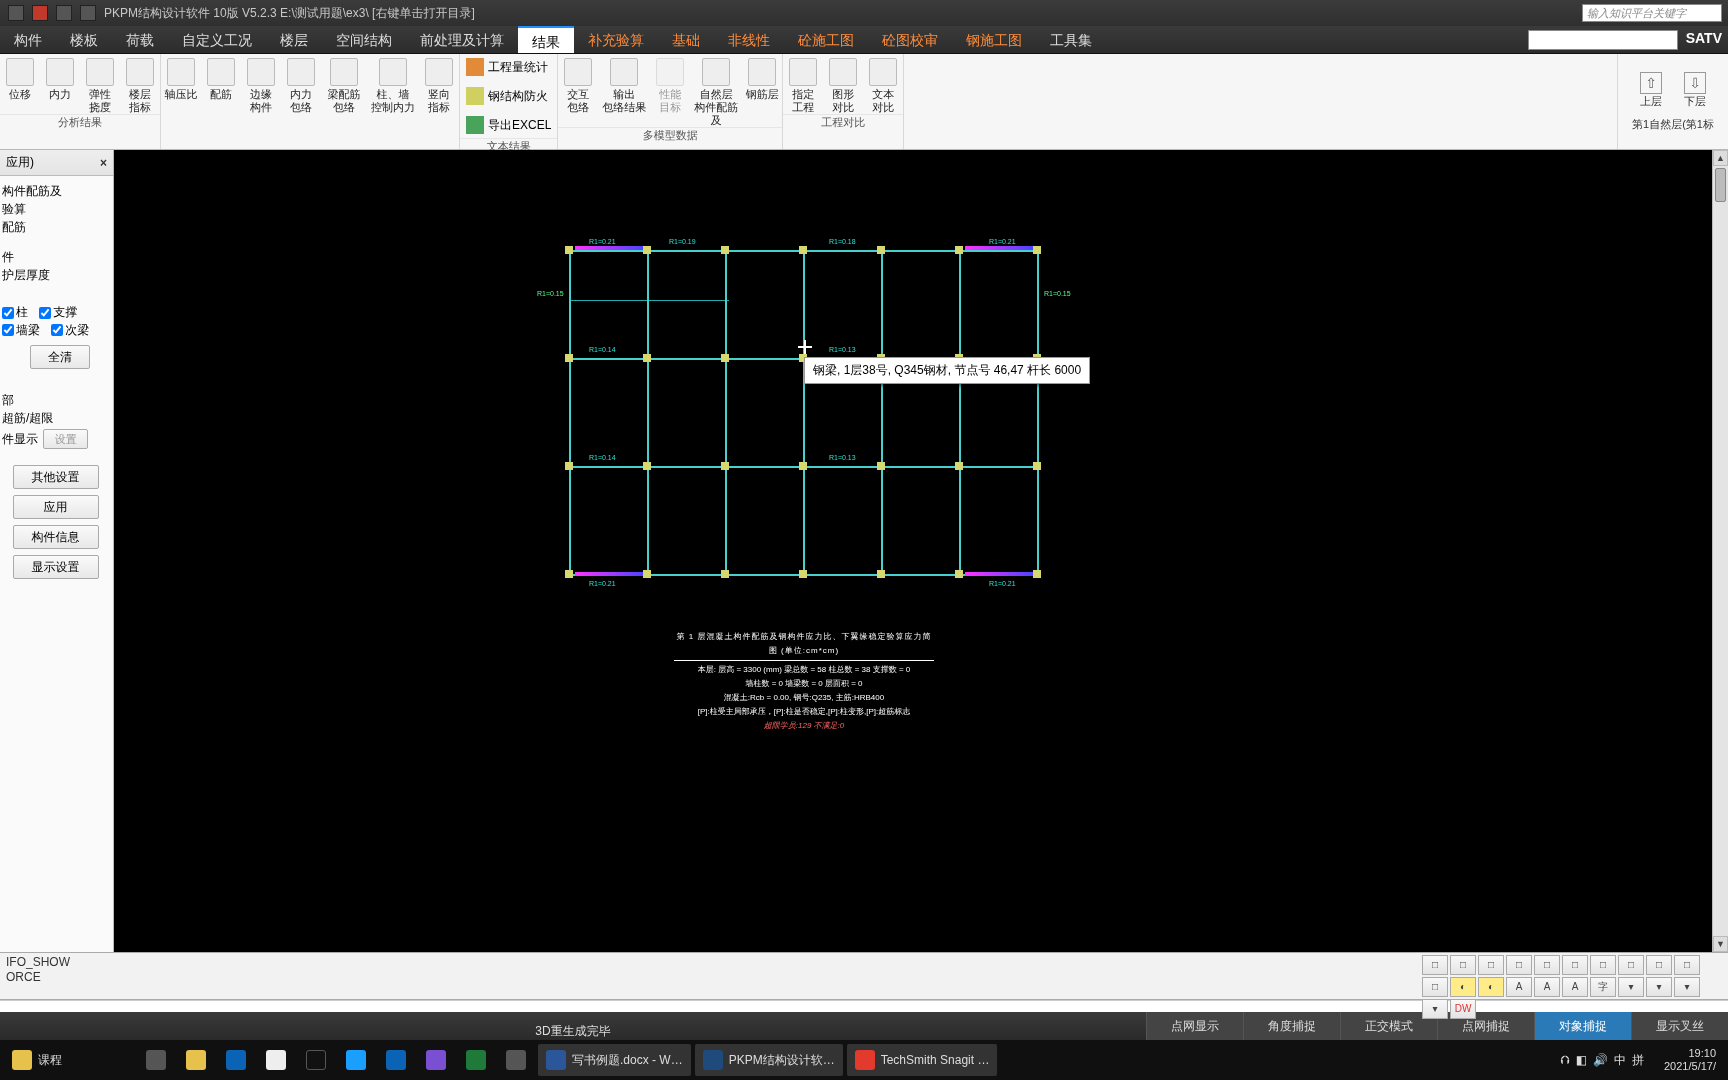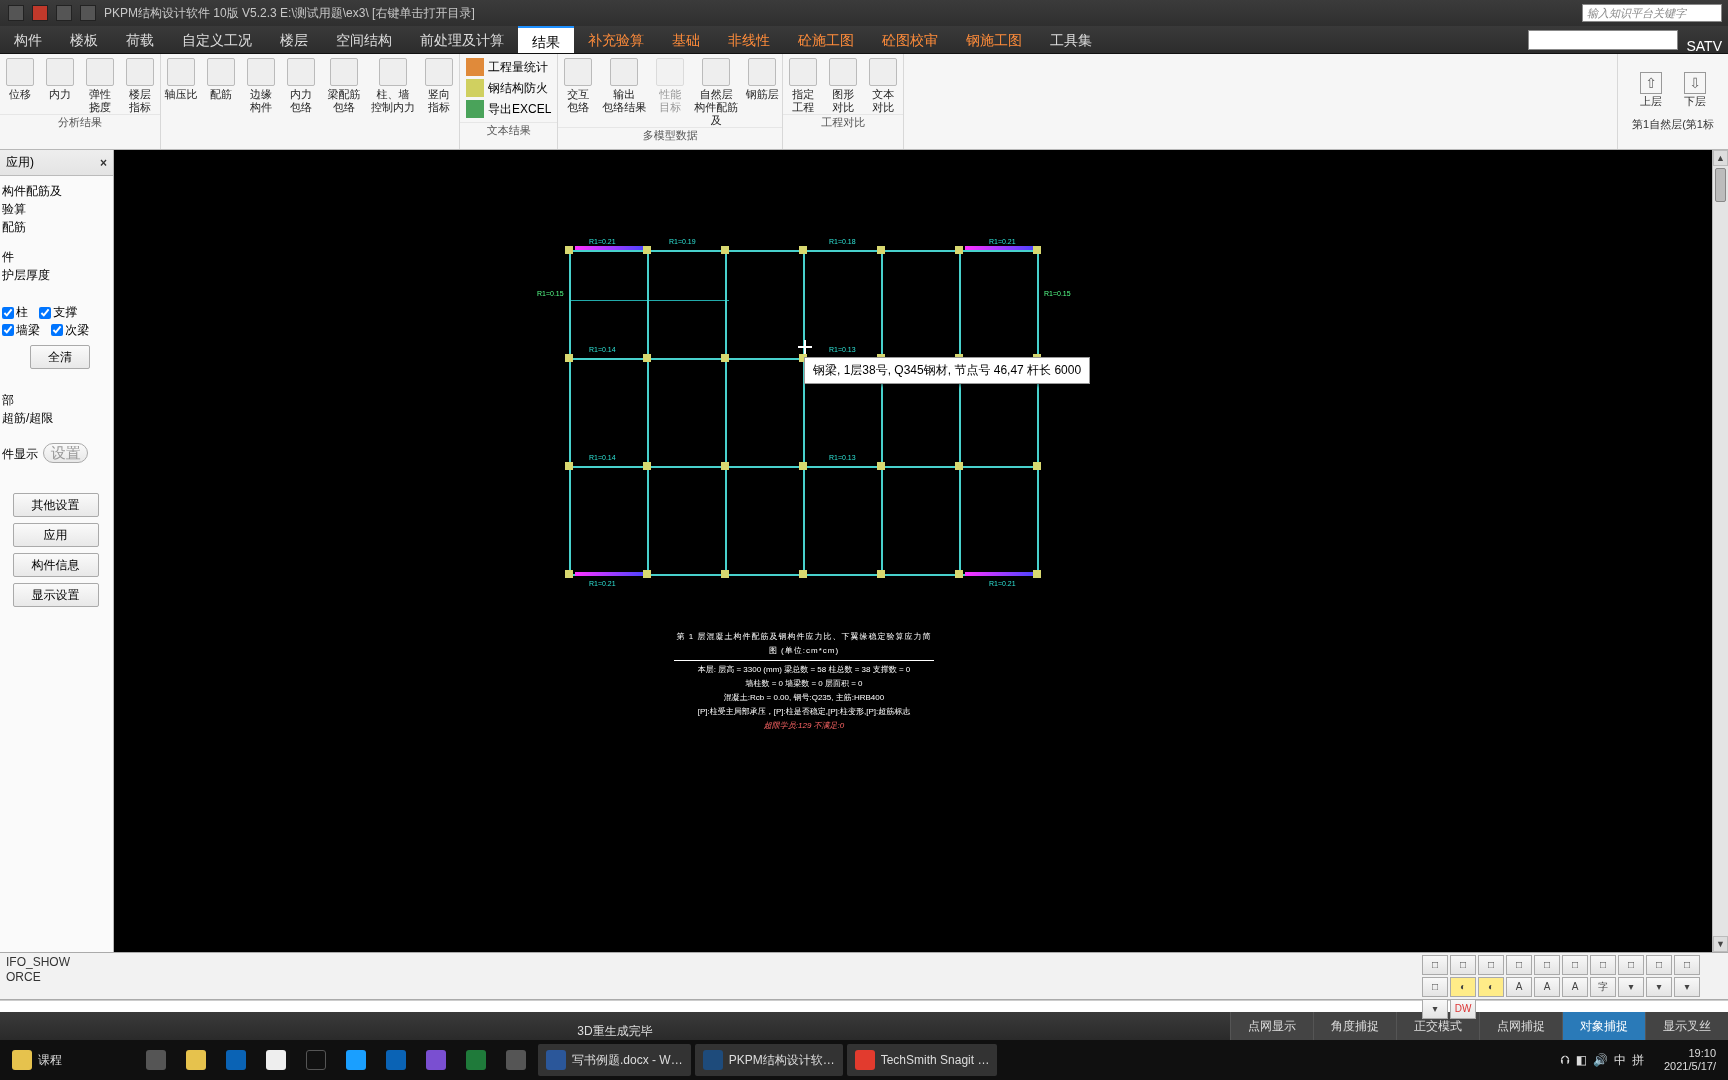--- a/index.html
+++ b/index.html
@@ -11,21 +11,21 @@
   .tb-icons .ico { width:16px; height:16px; background:#555; border:1px solid #222; }
   .tb-title { flex:1; text-align:left; }
   .tb-search { width:140px; height:18px; background:#fff; color:#888; font-size:11px; padding:1px 4px; margin-right:6px; border:1px solid #888; font-style:italic;}
 
   
   .menubar { height:28px; background:linear-gradient(#3a3a3a,#2c2c2c); display:flex; align-items:stretch; color:#ddd; font-size:14px; border-bottom:1px solid #111;}
   .menubar .mi { padding:4px 14px; line-height:20px; }
   .menubar .mi.active { background:#fff; color:#000; border-top:2px solid #1e90ff; }
   .menubar .spacer { flex:1; }
   .menubar .sel { width:150px; height:20px; background:#fff; margin:4px 2px; border:1px solid #888;}
-  .menubar .satv { color:#fff; padding:4px 6px; font-weight:normal;margin-top:8px;}
+  .menubar .satv { color:#fff; padding:4px 6px; font-weight:bold;}
 
   
   .ribbon { height:96px; background:#f6f6f6; display:flex; border-bottom:1px solid #b8b8b8;}
   .rgroup { border-right:1px solid #d8d8d8; display:flex; flex-direction:column; }
   .rrow { display:flex; }
   .rbtn { width:40px; display:flex; flex-direction:column; align-items:center; justify-content:flex-start; padding-top:4px; font-size:11px; color:#222;}
   .rbtn.w46{width:46px;} .rbtn.w52{width:52px;}
   .rbtn .ric { width:28px; height:28px; background:#eee; border:1px solid #bbb; border-radius:2px; margin-bottom:2px;}
   .rbtn .lbl { line-height:13px; text-align:center; white-space:pre-line;}
   .rbtn.disabled { opacity:.45;}
@@ -35,21 +35,21 @@
   
   .workarea { position:relative; height: calc(1080px - 26px - 28px - 96px - 48px - 12px - 28px - 40px); display:flex; }
   .side { width:114px; background:#fafafa; border-right:1px solid #b8b8b8; display:flex; flex-direction:column; font-size:12px;}
   .side .tab { display:flex; justify-content:space-between; align-items:center; padding:4px 6px; background:linear-gradient(#eee,#e4e4e4); border-bottom:1px solid #bbb;}
   .side .tab .x{font-weight:bold;color:#333}
   .side .content{padding:6px 4px 6px 2px;}
   .side .t{line-height:18px;}
   .side .chk{display:inline-flex;align-items:center;gap:2px;margin-right:8px;}
   .side .chk input{width:12px;height:12px;}
   .side .btn{display:block;margin:6px auto;width:86px;height:24px;background:linear-gradient(#fafafa,#e8e8e8);border:1px solid #aaa;border-radius:2px;font-size:12px;}
-  .side .btn.sm{width:45px;display:inline-block;height:20px;margin:16px 2px;font-size:15px;border-radius:10px;}
+  .side .btn.sm{width:45px;display:inline-block;height:20px;margin:2px 2px;font-size:11px;}
   .side .btn.disabled{color:#999;}
 
   
   .canvas { flex:1; background:#000; position:relative; overflow:hidden;}
   .plan { position:absolute; left:455px; top:100px; width:470px; height:330px;}
   .gl { position:absolute; background:#48d1cc;}
   .gnode { position:absolute; width:8px; height:8px; background:#d8d870; transform:translate(-4px,-4px);}
   .mag { position:absolute; background:linear-gradient(90deg,#ff33ff,#4444ff); height:4px;}
   .annot { position:absolute; color:#2ee3d6; font-size:7px; white-space:nowrap;}
   .annot.g { color:#55ff88;}
@@ -74,21 +74,21 @@
   .cmdwin { height:48px; background:#f2f2f2; border-top:1px solid #aaa; border-bottom:1px solid #aaa; font-family:Consolas,monospace; font-size:12px; color:#333; padding:2px 6px; position:relative;}
   .cmdwin .line{line-height:15px;}
   .cmd-toolbar{position:absolute;right:18px;top:0;bottom:0;width:290px;display:flex;flex-wrap:wrap;gap:2px;padding:2px;}
   .cmd-toolbar .tb{width:26px;height:20px;background:linear-gradient(#f8f8f8,#e4e4e4);border:1px solid #aaa;font-size:10px;color:#444;text-align:center;line-height:18px;}
 
   .cmdinput{height:12px;background:#fff;border-top:1px solid #ccc}
 
   
   .statusbar{height:28px;background:linear-gradient(#3a3a3a,#2a2a2a);color:#ddd;font-size:12px;display:flex;align-items:flex-end}
   .statusbar .mid{flex:1;text-align:center}
-  .statusbar .seg{padding:0 17px;border-left:1px solid #555;height:100%;display:flex;align-items:center;background:#444;}
+  .statusbar .seg{padding:0 24px;border-left:1px solid #555;height:100%;display:flex;align-items:center;background:#444;}
   .statusbar .seg.active{background:#2a7ab8;color:#fff}
 
   
   .taskbar{height:40px;background:#101010;color:#ddd;font-size:12px;display:flex;align-items:center;gap:4px;padding:0 4px}
   .taskbar .titem{height:32px;display:flex;align-items:center;padding:0 8px;gap:6px;border-radius:2px}
   .taskbar .titem.active{background:#333}
   .taskbar .tico{width:20px;height:20px;background:#555;border-radius:3px}
   .taskbar .spacer{flex:1}
   .taskbar .clock{font-size:11px;text-align:right;line-height:13px;padding:0 8px}
 
@@ -191,21 +191,21 @@
           <div class="lbl">竖向
 指标</div>
         </div>
     </div>
     <div class="glabel" style="visibility:hidden">分析结果</div>
   </div>
 
 
 
   <div class="rgroup">
-    <div class="rrow" style="flex-direction:column;padding:4px 6px;gap:3px;">
+    <div class="rrow" style="flex-direction:column;padding:4px 6px;gap:11px;">
       <div style="display:flex;align-items:center;gap:4px;font-size:12px">
           <div style="width:18px;height:18px;background:#e08a3a"></div>
           <span>工程量统计</span>
         </div>
       <div style="display:flex;align-items:center;gap:4px;font-size:12px">
           <div style="width:18px;height:18px;background:#d0d060"></div>
           <span>钢结构防火</span>
         </div>
       <div style="display:flex;align-items:center;gap:4px;font-size:12px">
           <div style="width:18px;height:18px;background:#4aa35a"></div>

